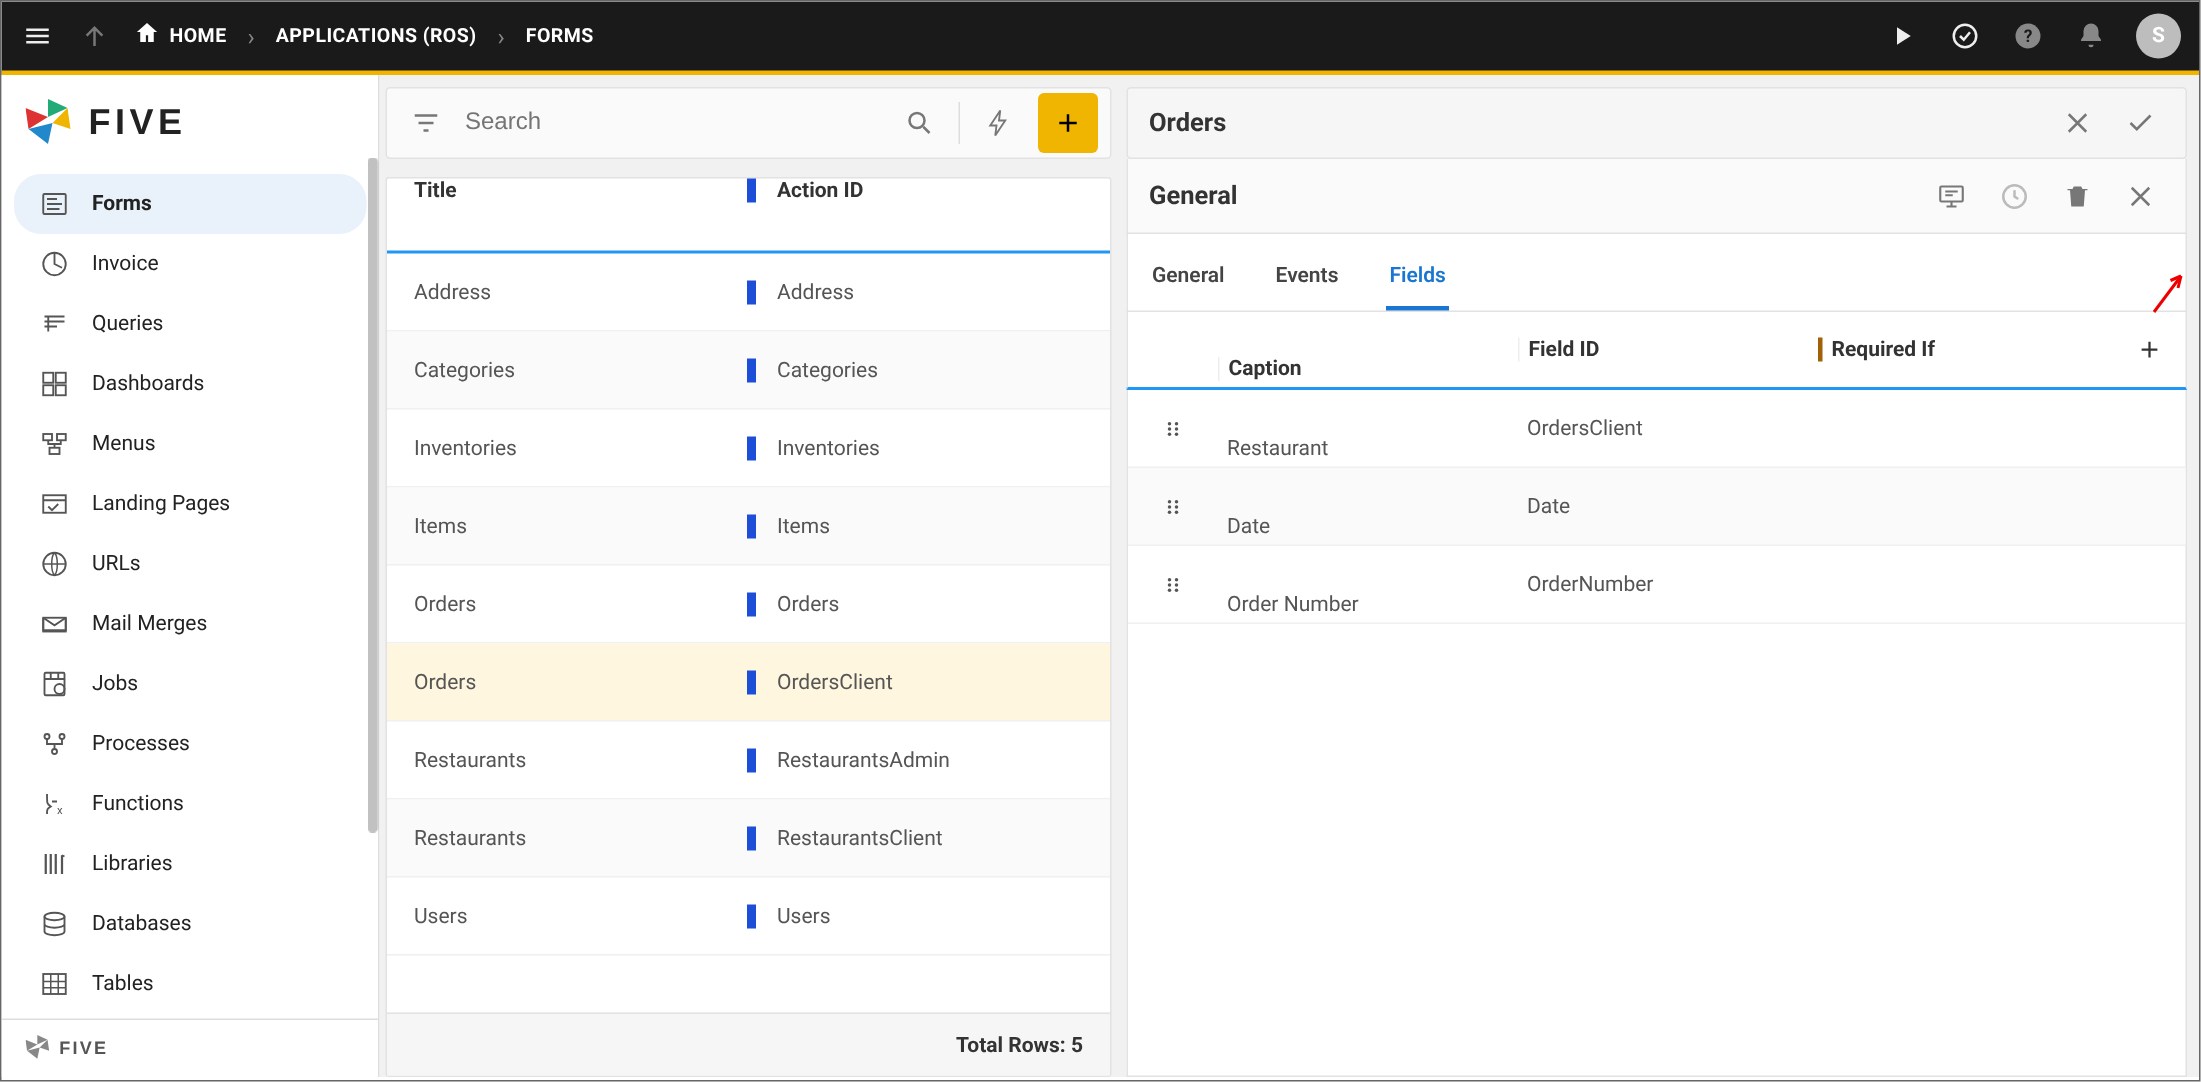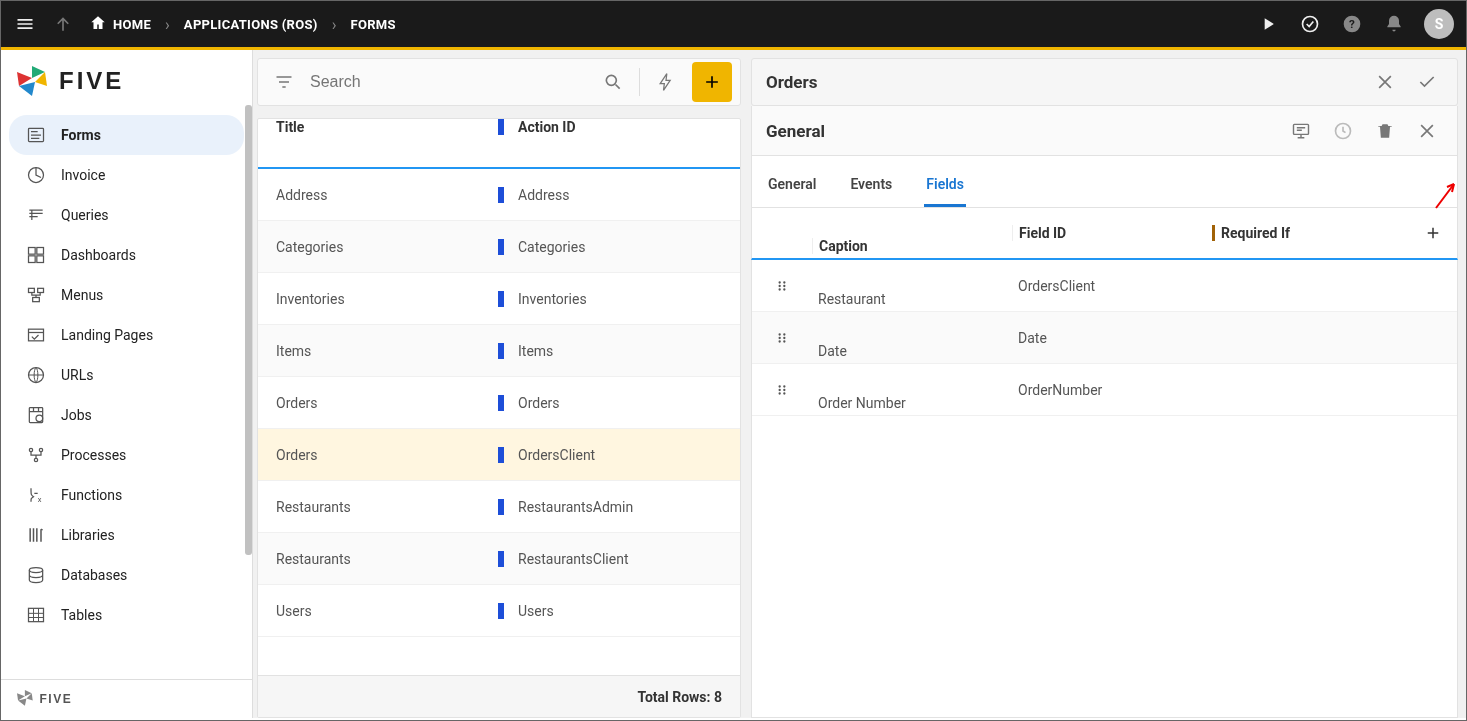--- a/index.html
+++ b/index.html
@@ -208,20 +208,29 @@
             <svg viewBox="0 0 24 24">
               <circle cx="12" cy="12" r="9" fill="none" stroke="currentColor" stroke-width="1.5"></circle>
               <path d="M3 12h18M12 3c3 3 3 15 0 18M12 3c-3 3-3 15 0 18" stroke="currentColor" stroke-width="1.2" fill="none"></path>
             </svg>
           </span>
           <span>URLs</span>
         </div>
         <div class="side-item">
           <span class="sico">
             <svg viewBox="0 0 24 24">
+              <path d="M3 7l9 6 9-6M3 7v10h18V7" stroke="currentColor" stroke-width="1.5" fill="none"></path>
+              <rect x="3" y="7" width="18" height="11" fill="none" stroke="currentColor" stroke-width="1.5"></rect>
+            </svg>
+          </span>
+          <span>Mail Merges</span>
+        </div>
+        <div class="side-item">
+          <span class="sico">
+            <svg viewBox="0 0 24 24">
               <rect x="4" y="3" width="16" height="18" rx="1" fill="none" stroke="currentColor" stroke-width="1.5"></rect>
               <path d="M4 8h16M9 3v5M15 3v5" stroke="currentColor" stroke-width="1.5"></path>
               <circle cx="16" cy="16" r="4" fill="none" stroke="currentColor" stroke-width="1.5"></circle>
             </svg>
           </span>
           <span>Jobs</span>
         </div>
         <div class="side-item">
           <span class="sico">
             <svg viewBox="0 0 24 24">
@@ -350,21 +359,21 @@
             <div class="trow">
               <div class="col1">Restaurants</div>
               <div class="col2">RestaurantsClient</div>
             </div>
             <div class="trow">
               <div class="col1">Users</div>
               <div class="col2">Users</div>
             </div>
           </div>
         <div class="tbl-foot">
-            <span>Total Rows: 8</span>
+            <span>Total Rows: 5</span>
           </div>
       </div>
     </div>
 
     <div class="detail-pane" style="position:relative;">
       <div class="d-head1">
         <span>Orders</span>
         <div class="spacer"></div>
         <div class="dico">
             <svg viewBox="0 0 24 24" fill="none" stroke="currentColor" stroke-width="2">

